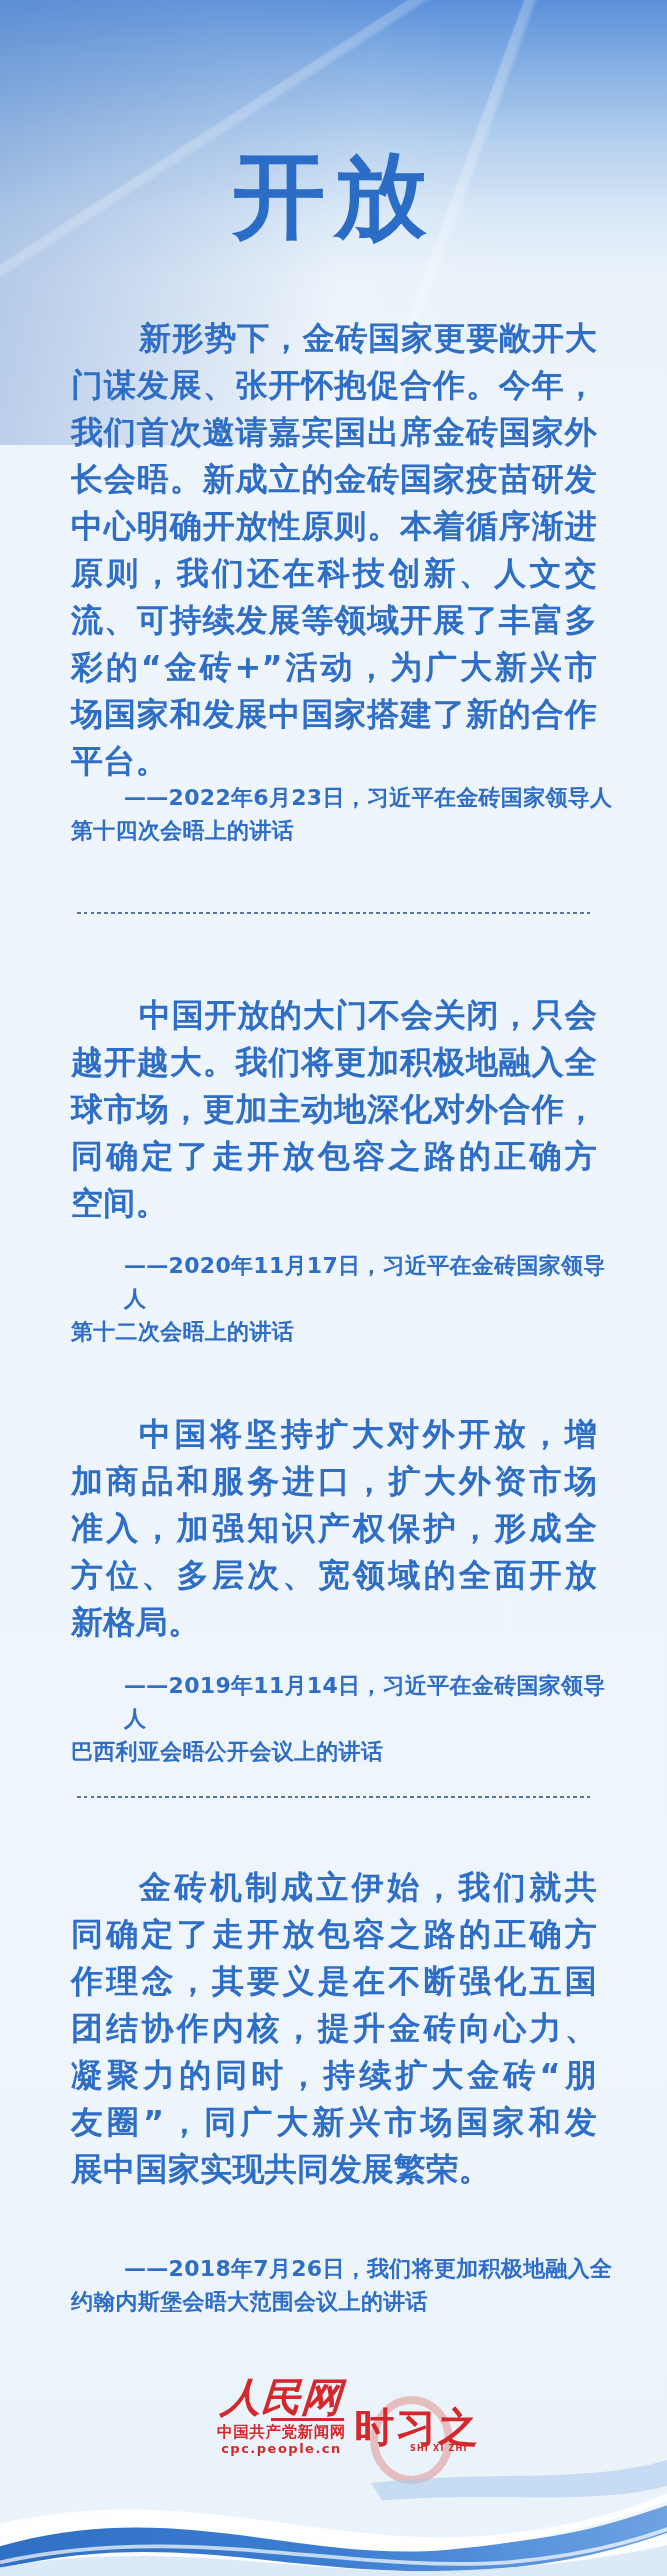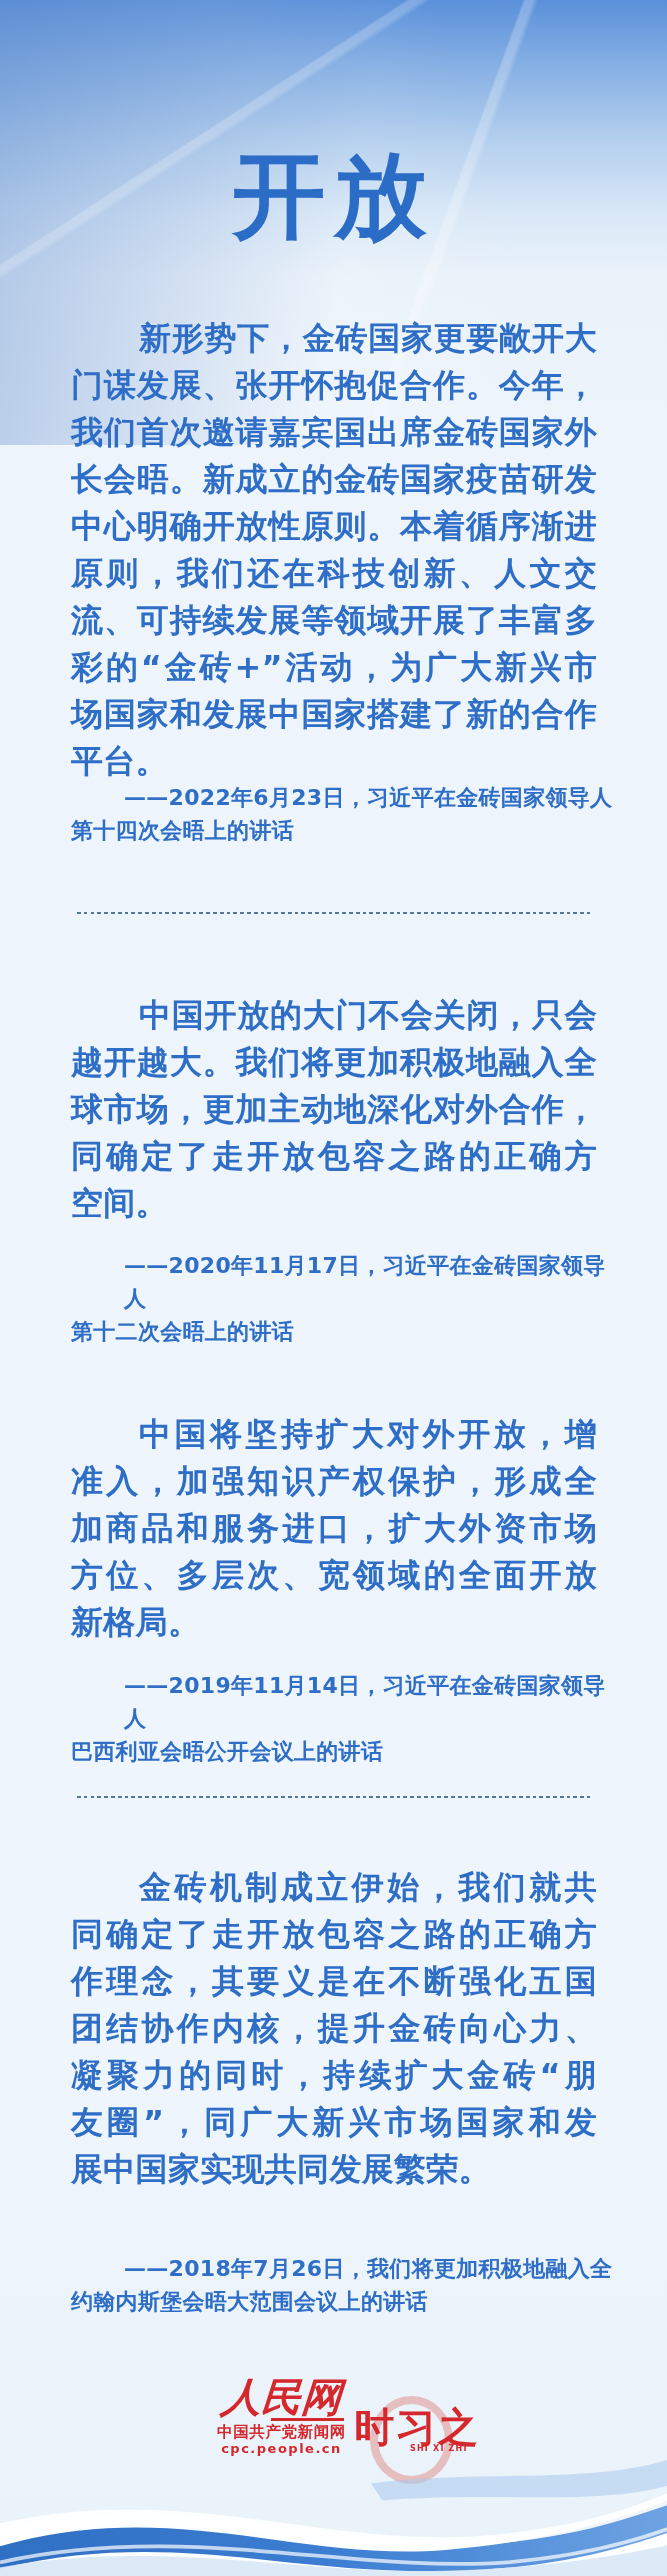--- a/index.html
+++ b/index.html
@@ -89,22 +89,22 @@
     <div class="q-line">同确定了走开放包容之路的正确方</div>
     <div class="q-line last">空间。</div>
   </div>
   <div class="attr" style="top:1249px;">
     <div class="attr-line first">——2020年11月17日，习近平在金砖国家领导人</div>
     <div class="attr-line">第十二次会晤上的讲话</div>
   </div>
 
   <div class="quote" style="top:1411px;">
     <div class="q-line first">中国将坚持扩大对外开放，增</div>
+    <div class="q-line">加商品和服务进口，扩大外资市场</div>
     <div class="q-line">准入，加强知识产权保护，形成全</div>
-    <div class="q-line">加商品和服务进口，扩大外资市场</div>
     <div class="q-line">方位、多层次、宽领域的全面开放</div>
     <div class="q-line last">新格局。</div>
   </div>
   <div class="attr" style="top:1669px;">
     <div class="attr-line first">——2019年11月14日，习近平在金砖国家领导人</div>
     <div class="attr-line">巴西利亚会晤公开会议上的讲话</div>
   </div>
 
   <div class="divider" style="top:1796px;"></div>
 

